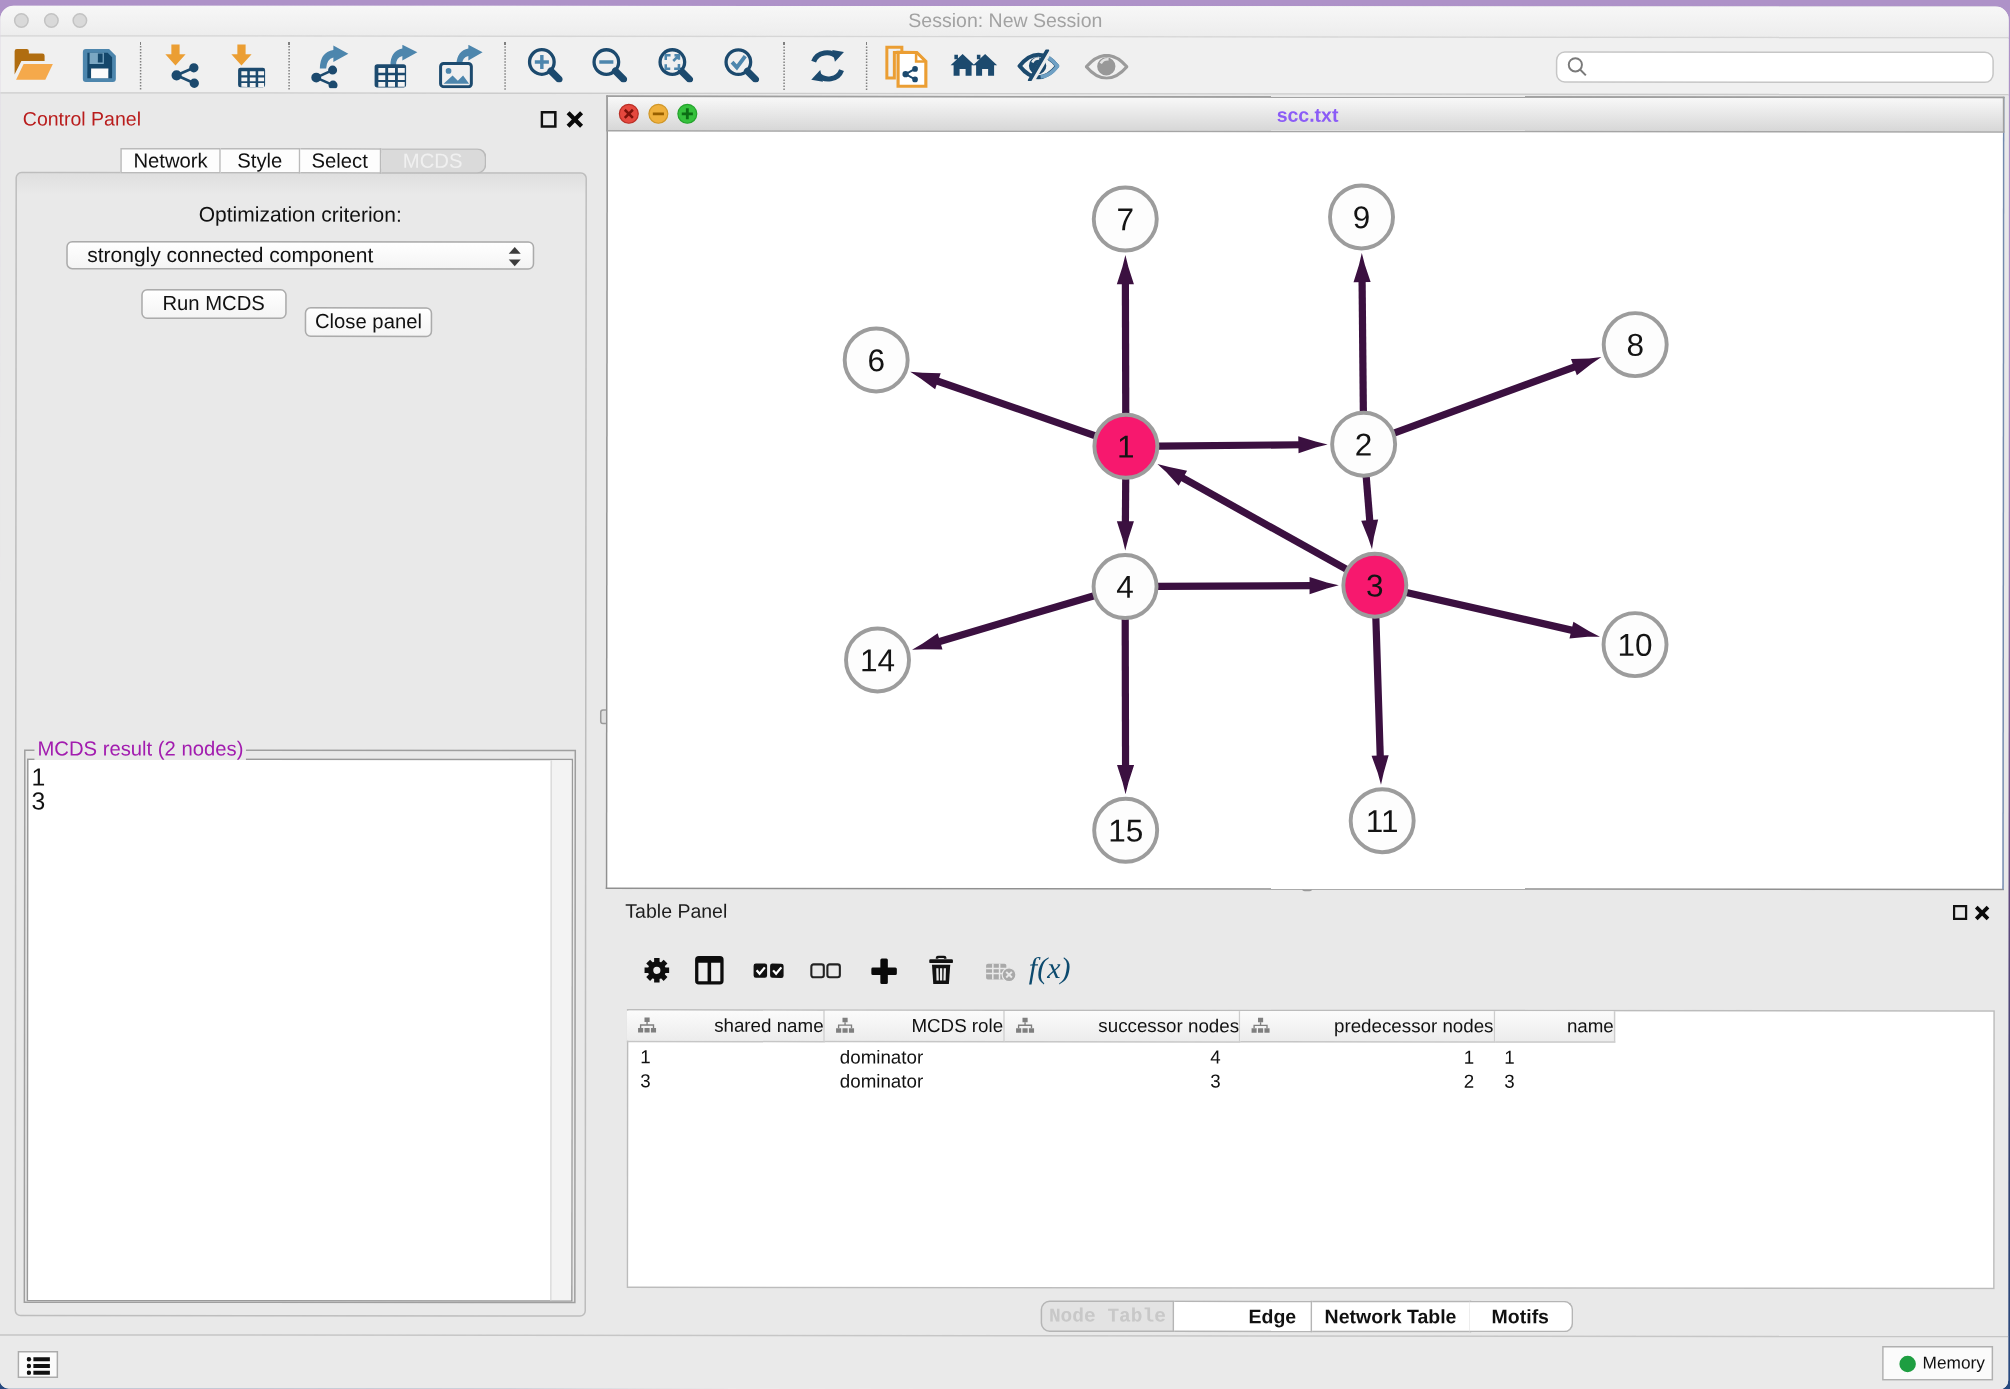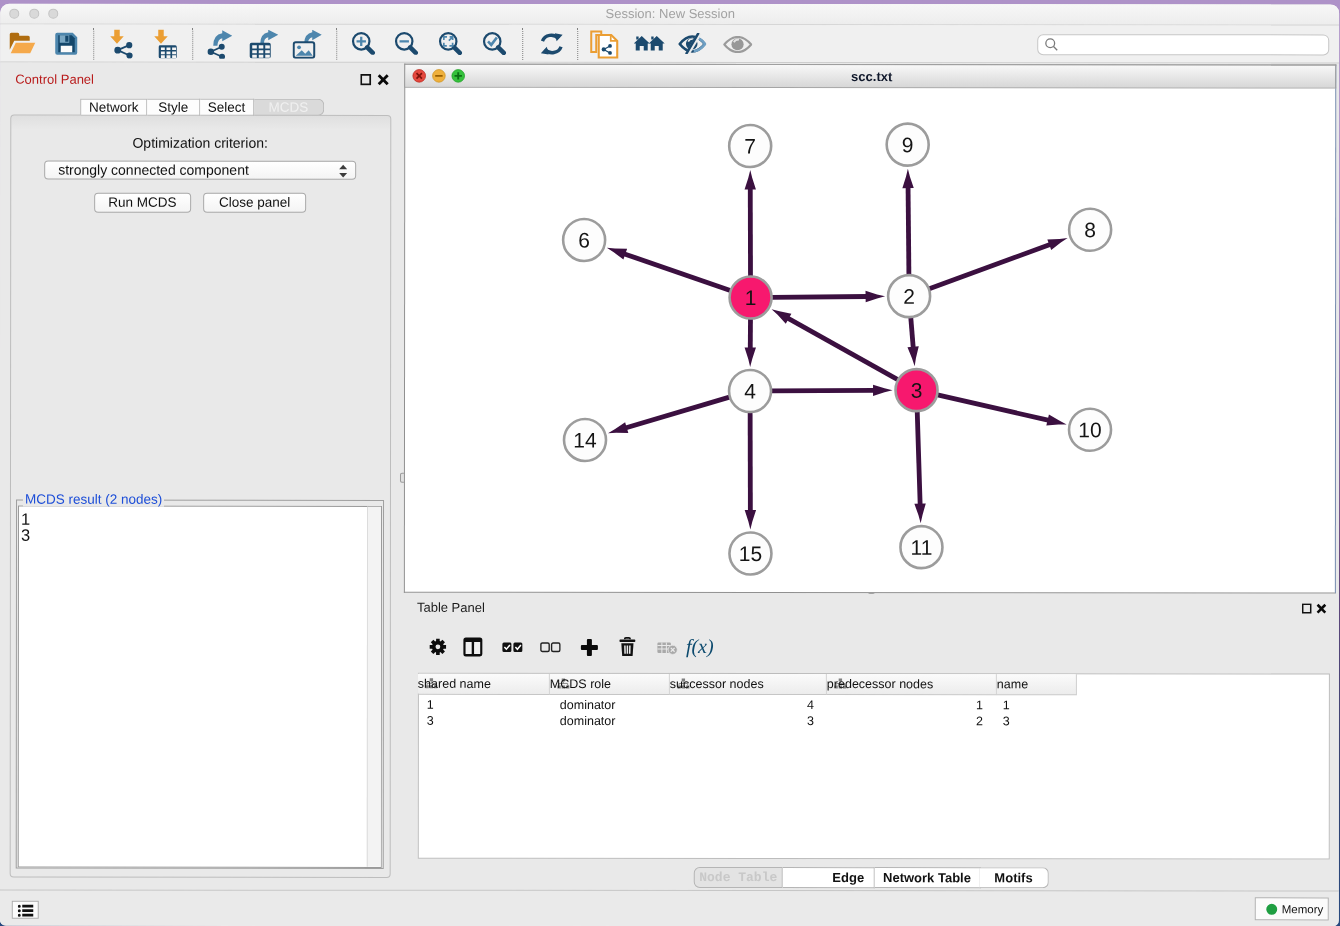--- a/index.html
+++ b/index.html
@@ -30,37 +30,37 @@
 .tab { position:absolute; top:98.5px; height:17px; background:#fdfdfd; border:1px solid #bababa;
   font-size:13.5px; color:#111; text-align:center; line-height:16px; }
 #cp-pane { left:9.5px; top:115px; width:381px; height:763px; border:1px solid #bdbdbd; border-radius:4px;
   background:linear-gradient(#dfdfdf 0px, #e9e9e9 14px); }
 #opt-label { left:20px; top:135px; width:360px; text-align:center; font-size:14px; color:#111; }
 #dropdown { left:44px; top:160.5px; width:312px; height:19px; background:linear-gradient(#ffffff,#f4f4f4);
   border:1px solid #ababab; border-radius:4px; font-size:14px; color:#111; line-height:17px; padding-left:13px; }
 .btn { position:absolute; top:192.5px; height:19.5px; background:linear-gradient(#ffffff,#f4f4f4);
   border:1px solid #ababab; border-radius:4px; font-size:13.5px; color:#111; text-align:center; line-height:17.5px; }
 #fieldset { left:16px; top:500px; width:368px; height:369px; border:1px solid #9f9f9f; }
-#fs-legend { left:23px; top:492px; font-size:13.5px; color:#1d4ed8; background:#e9e9e9; padding:0 2px; }
+#fs-legend { left:23px; top:492px; font-size:13.5px; color:#a21caf; background:#e9e9e9; padding:0 2px; }
 #fs-white { left:18px; top:506px; width:364px; height:362px; background:#ffffff; border:1px solid #9a9a9a; }
 #fs-scroll { left:367px; top:507px; width:14px; height:360px; background:#f3f3f3; border-left:1px solid #dcdcdc; }
 #fs-text { left:21px; top:511px; font-size:16.5px; color:#111; line-height:16px; }
 
 .handle { position:absolute; background:#e0e0e0; border:1px solid #9a9a9a; border-radius:2px; }
 
 #netwin { left:404px; top:64px; width:931.5px; height:529px; border:1px solid #909090; border-right:1.5px solid #7389ad; background:#ffffff; }
 #nettitle { left:404px; top:64px; width:931.5px; height:23.5px;
   background:linear-gradient(#f8f8f8,#d7d7d7); border:1px solid #9f9f9f; border-bottom:1px solid #a5a5a5; }
-#nettitletext { left:800px; top:69px; width:143px; text-align:center; font-size:13px; font-weight:700; color:#0f172a; }
+#nettitletext { left:800px; top:69px; width:143px; text-align:center; font-size:13px; font-weight:700; color:#8b5cf6; }
 
 #tp-title { left:417px; top:600px; font-size:13px; color:#1c1c1c; }
 #tp-table { left:417.5px; top:672.5px; width:912px; height:186px; background:#ffffff; border:1px solid #bcbcbc; }
 .thcell { position:absolute; top:673.5px; height:21px; background:linear-gradient(#fbfbfb,#ececec);
   border-right:1px solid #cdcdcd; border-bottom:1px solid #c6c6c6; font-size:12.5px; color:#111; }
-.thlabel { position:absolute; width:100%; text-align:left; top:3px; }
+.thlabel { position:absolute; width:100%; text-align:right; top:3px; }
 .trow { position:absolute; font-size:12.5px; color:#111; }
 
 .btab { position:absolute; top:866.5px; height:21px; background:#ffffff; border:1px solid #b5b5b5;
   font-size:13px; font-weight:700; color:#111; text-align:center; line-height:19px; }
 
 #statusbar { left:0; top:890px; width:1339px; height:36px; background:#eaeaea; border-top:1px solid #c6c6c6; }
 #listbtn { left:12px; top:901px; width:27px; height:17.5px; background:#fbfbfb; border:1px solid #ababab; }
 #membtn { left:1254.5px; top:897px; width:73.5px; height:23px; background:#fbfbfb; border:1px solid #b0b0b0;
   font-size:11.5px; color:#111; }
 </style>
@@ -215,21 +215,21 @@
   <div class="tab" style="left:200px; width:53.5px; border-left:none;">Select</div>
   <div class="tab" style="left:253.5px; width:69.5px; border-left:none; border-radius:0 6px 6px 0; background:#dadada; color:#f0f0f0;">MCDS</div>
   <div class="abs" id="dropdown">strongly connected component
     <svg class="abs" style="right:7px;top:2px;" width="10" height="15" viewBox="0 0 10 15">
       <path d="M1 5.3 L5 0.8 L9 5.3 Z" fill="#3c3c3c"></path>
       <path d="M1 9.2 L5 13.7 L9 9.2 Z" fill="#3c3c3c"></path>
     </svg>
   </div>
   <div class="abs" id="opt-label">Optimization criterion:</div>
   <div class="btn" style="left:93.5px; width:96.5px;">Run MCDS</div>
-  <div class="btn" style="left:202.5px; width:103px;">Close panel</div>
+  <div class="btn" style="left:202.5px; width:85px;margin-top:12px;">Close panel</div>
   <div class="abs" id="fieldset"></div>
   <div class="abs" id="fs-white"></div>
   <div class="abs" id="fs-scroll"></div>
   <div class="abs" id="fs-legend">MCDS result (2 nodes)</div>
   <div class="abs" id="fs-text">1<br>3</div>
 
   <div class="handle" style="left:399.5px;top:473px;width:5.5px;height:10px;"></div>
   <div class="handle" style="left:867.5px;top:588.5px;width:6.5px;height:4.5px;"></div>
 
   <div class="abs" id="netwin"></div>

